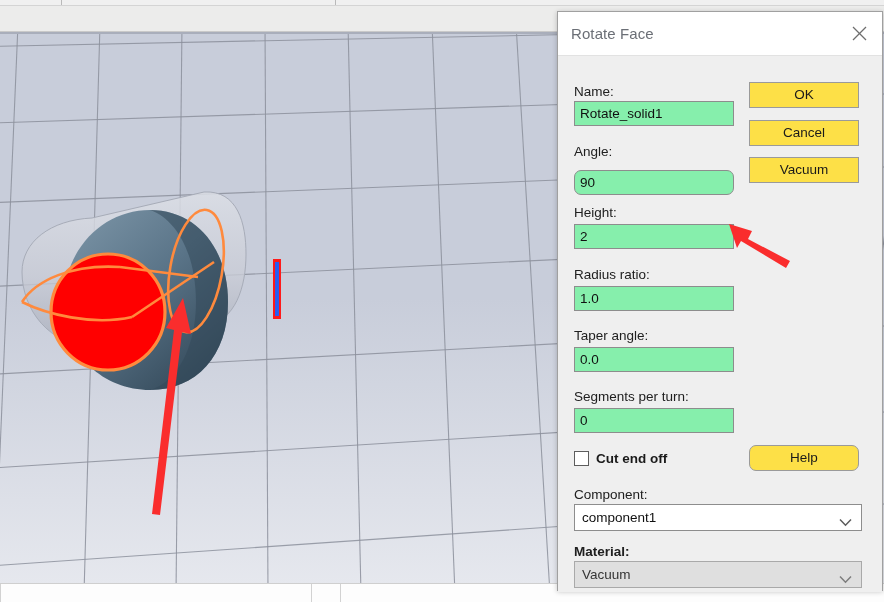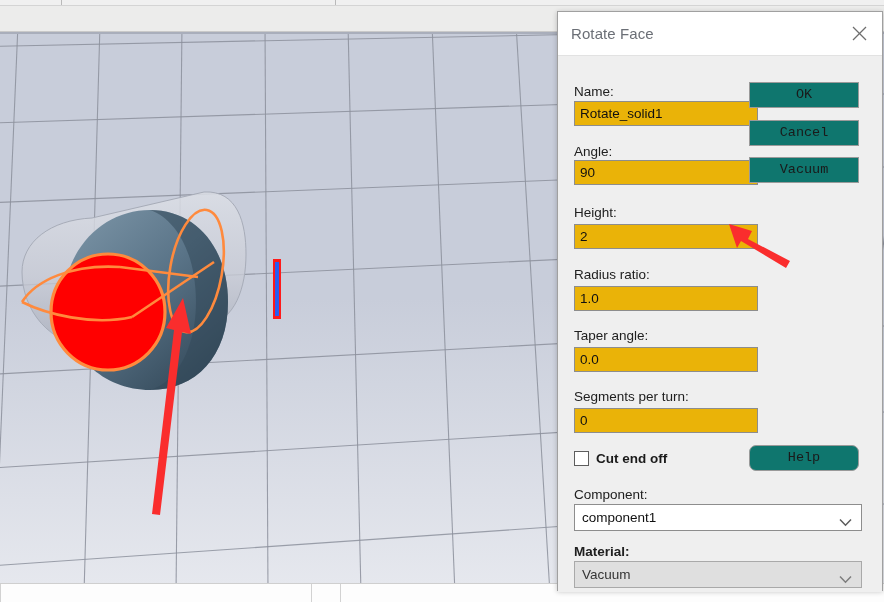--- a/index.html
+++ b/index.html
@@ -114,41 +114,41 @@
 
   .field-label {
     position: absolute;
     font-size: 13.5px;
     color: #202020;
     white-space: nowrap;
   }
   .text-input {
     position: absolute;
     left: 16px;
-    width: 184px;
+    width: 160px;
     height: 25px;
-    background: #eab308;
+    background: #86efac;
     border: 1px solid #8d8d8d;
     box-sizing: border-box;
     font-family: "Liberation Sans", sans-serif;
     font-size: 13.5px;
     color: #101010;
     padding: 0 5px;
     line-height: 23px;
     outline: none;
   }
   .btn {
     position: absolute;
     left: 191px;
     width: 110px;
     height: 26px;
-    background: #0f766e;
+    background: #fde047;
     border: 1px solid #9a9a9a;
     box-sizing: border-box;
-    font-family: Liberation Mono, monospace;
+    font-family: Liberation Sans, sans-serif;
     font-size: 13.5px;
     color: #1a1a1a;
     text-align: center;
     line-height: 24px;
     cursor: pointer;
   }
 
   .checkbox-row {
     position: absolute;
     left: 16px;
@@ -323,21 +323,21 @@
         </svg>
       </div>
     </div>
 
     <div class="dialog-body">
 
       <div class="field-label" style="left:16px; top:28px;">Name:</div>
       <input class="text-input" style="top: 45px;" type="text" value="Rotate_solid1">
 
       <div class="field-label" style="left:16px; top:88px;">Angle:</div>
-      <input class="text-input" style="top: 104px;" type="text" value="90">
+      <input class="text-input" style="top: 114px; border-radius: 7px;" type="text" value="90">
 
       <div class="field-label" style="left:16px; top:149px;">Height:</div>
       <input class="text-input" style="top: 168px;" type="text" value="2">
 
       <div class="field-label" style="left:16px; top:211px;">Radius ratio:</div>
       <input class="text-input" style="top: 230px;" type="text" value="1.0">
 
       <div class="field-label" style="left:16px; top:272px;">Taper angle:</div>
       <input class="text-input" style="top: 291px;" type="text" value="0.0">
 

